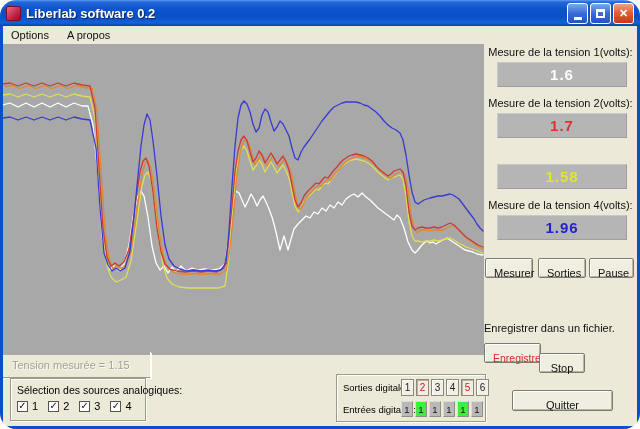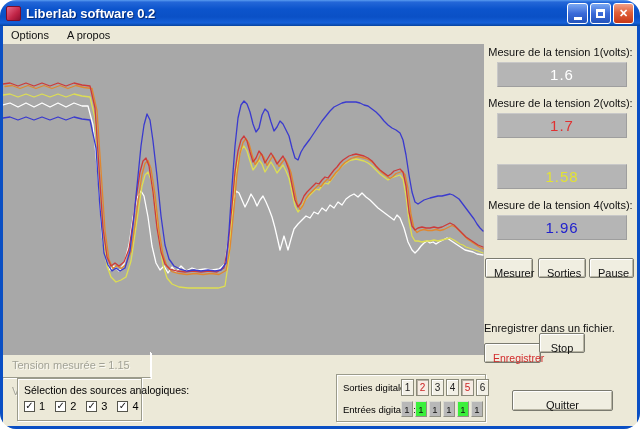--- a/index.html
+++ b/index.html
@@ -21,21 +21,21 @@
     border:3px solid #0a4fc4;border-top:none;background:#ece9d8;}
   .menubar{position:absolute;top:0;left:0;right:0;height:18px;display:flex;gap:18px;
     align-items:center;padding-left:8px;font-size:11px;color:#111;}
   .menu-item{cursor:default;}
   .chart{position:absolute;left:0;top:18px;width:481px;height:311px;background:#a8a8a8;display:block;}
   .status{position:absolute;left:0;top:326px;width:138px;height:25px;line-height:26px;padding-left:9px;
     font-size:11px;color:#a2a296;text-shadow:1px 1px 0 #fbfaf4;border-right:1px solid #fff;
     border-bottom:1px solid #9b9b8b;box-shadow:1px 1px 0 #fff;}
   .groupbox{position:absolute;box-sizing:border-box;border:1px solid #9b9b8b;
     box-shadow:inset 1px 1px 0 #fff,1px 1px 0 #fff;background:#ece9d8;}
-  .analog{left:14px;top:352px;width:125px;height:43px;}
+  .analog{left:7px;top:352px;width:136px;height:43px;}
   .gb-label{font-size:10.5px;padding:5px 0 0 6px;white-space:nowrap;}
   .cb-row{display:flex;gap:10px;padding:4px 0 0 6px;align-items:center;}
   .cb-item{display:inline-flex;align-items:center;gap:4px;font-size:11px;}
   .cb{width:11px;height:11px;background:#fff;border:1px solid #55554c;display:inline-flex;
     align-items:center;justify-content:center;font-size:10px;line-height:1;color:#111;box-sizing:border-box;}
   .digital{left:333px;top:348px;width:150px;height:48px;}
   .dig-row{position:relative;height:19px;margin-top:3px;}
   .dig-label{position:absolute;left:6px;top:4px;font-size:9.5px;white-space:nowrap;}
   .dig-cells{position:absolute;left:62px;top:1px;display:flex;}
   .dbtn{width:11px;height:15px;display:inline-flex;align-items:center;justify-content:center;
@@ -44,30 +44,30 @@
   .dbtn.active{color:#cc2222;background:#f6ece4;box-shadow:inset 1px 1px 0 #b8b0a4;}
   .dcell{width:10px;height:14px;display:inline-flex;align-items:center;justify-content:center;
     font-size:9.5px;background:#b8b8b8;border:1px solid #909084;border-top-color:#dcdcd2;
     border-left-color:#dcdcd2;margin-left:2px;color:#111;}
   .dcell.on{background:#3bf03b;}
   .rightpanel{position:absolute;left:481px;top:0;width:153px;height:400px;}
   .m-label{position:absolute;left:0;width:153px;text-align:center;font-size:11px;color:#111;white-space:nowrap;}
   .m-box{position:absolute;left:13px;width:130px;height:25px;background:#b5b5b5;
     border-top:1px solid #c8c8c8;border-left:1px solid #c8c8c8;border-right:1px solid #9e9e9e;
     border-bottom:1px solid #9e9e9e;box-sizing:border-box;text-align:center;line-height:24px;
-    font-size:15px;font-weight:normal;letter-spacing:1px;}
+    font-size:15px;font-weight:bold;letter-spacing:1px;}
   .xp-btn{position:absolute;height:20px;font-family:"Liberation Sans",sans-serif;font-size:11px;
     background:#f0eee1;border:1px solid #7a7a6f;border-radius:2px;
     box-shadow:inset 1px 1px 0 #fff,inset -1px -1px 0 #b8b5a4;color:#111;padding:8px;cursor:default;}
   .btn-mesurer{left:1px;top:232px;width:48px;}
   .btn-effacer{left:54px;top:232px;width:48px;}
   .btn-pause{left:105px;top:232px;width:45px;}
   .file-label{position:absolute;left:0;top:296px;width:153px;text-align:left;font-size:11px;color:#111;}
   .btn-enregistrer{left:0px;top:317px;width:57px;color:#d22b2b;font-size:10.5px;}
-  .btn-stop{left:55px;top:307px;width:46px;}
+  .btn-stop{left:55px;top:327px;width:46px;}
   .btn-quitter{left:28px;top:364px;width:101px;height:21px;}
 </style>
 </head>
 <body>
 
 <div class="frame">
   <div class="titlebar">
     <span class="app-icon"></span>
     <span class="title">Liberlab software 0.2</span>
     <span class="winbtns">

